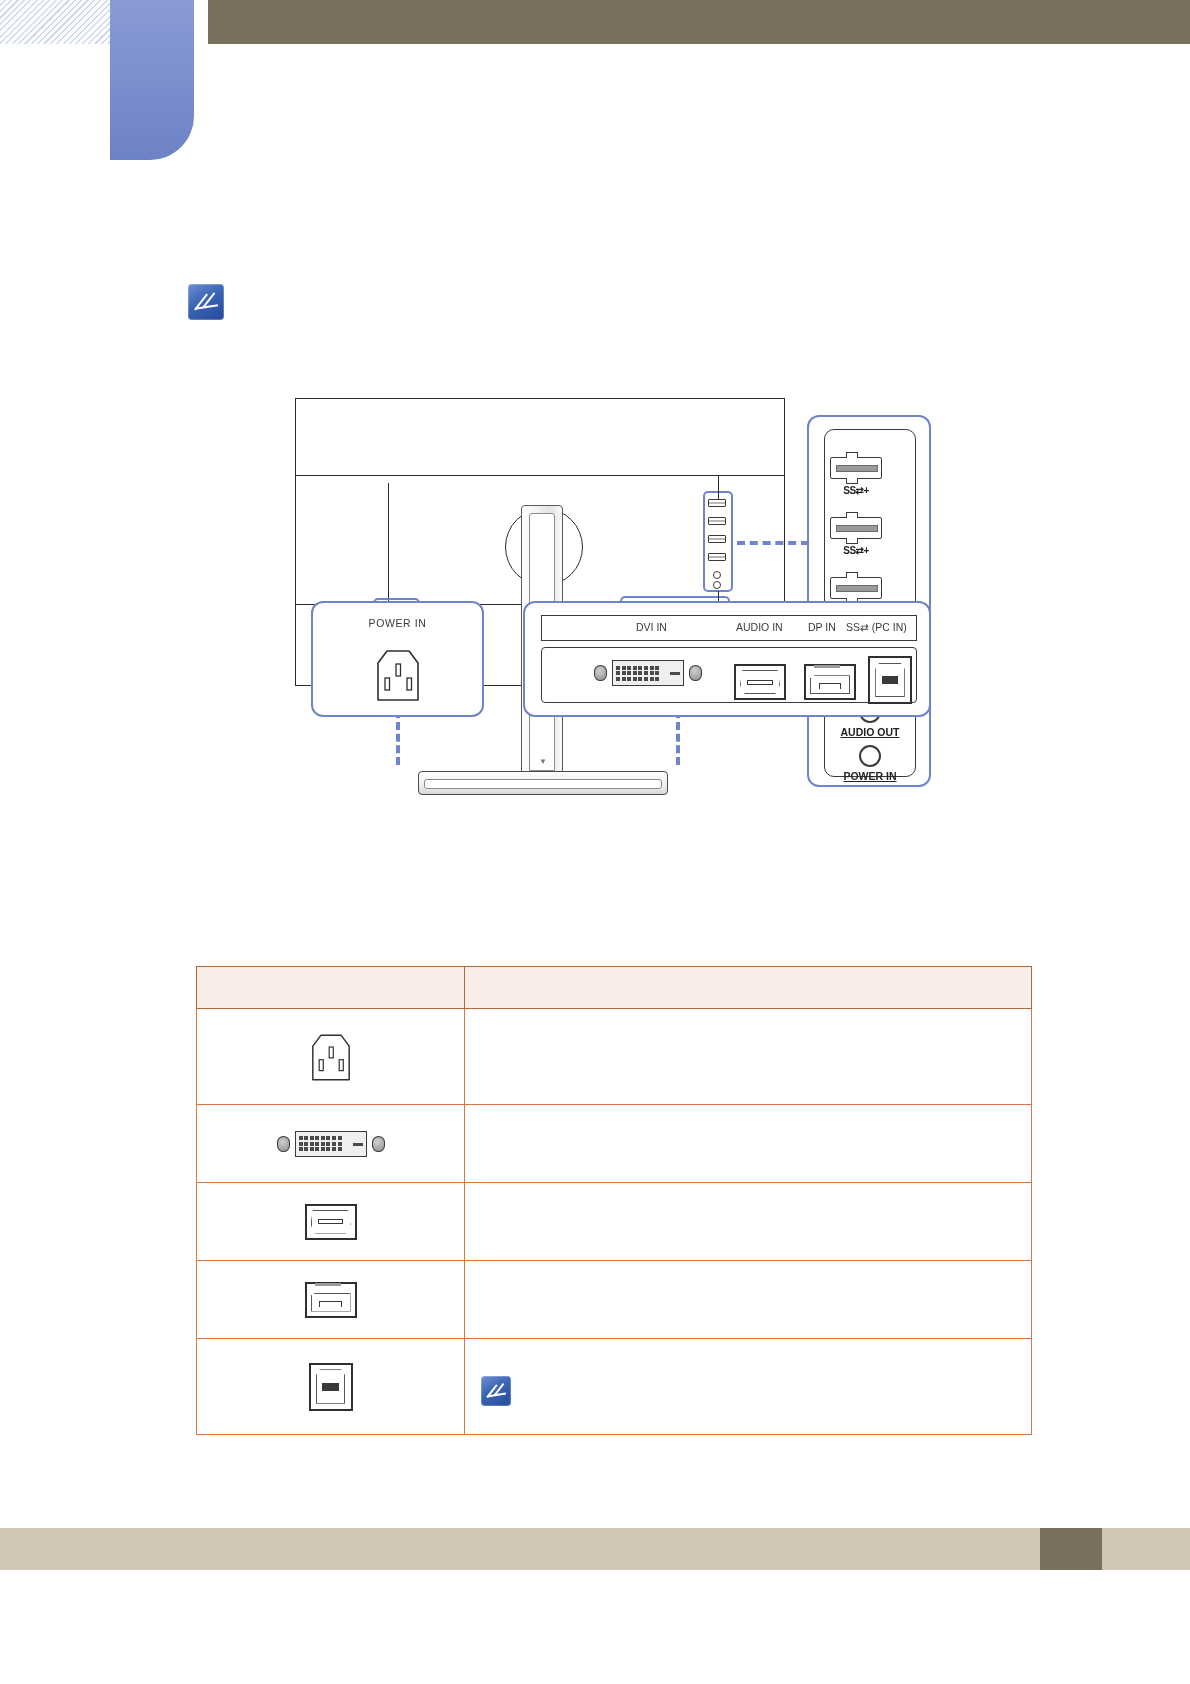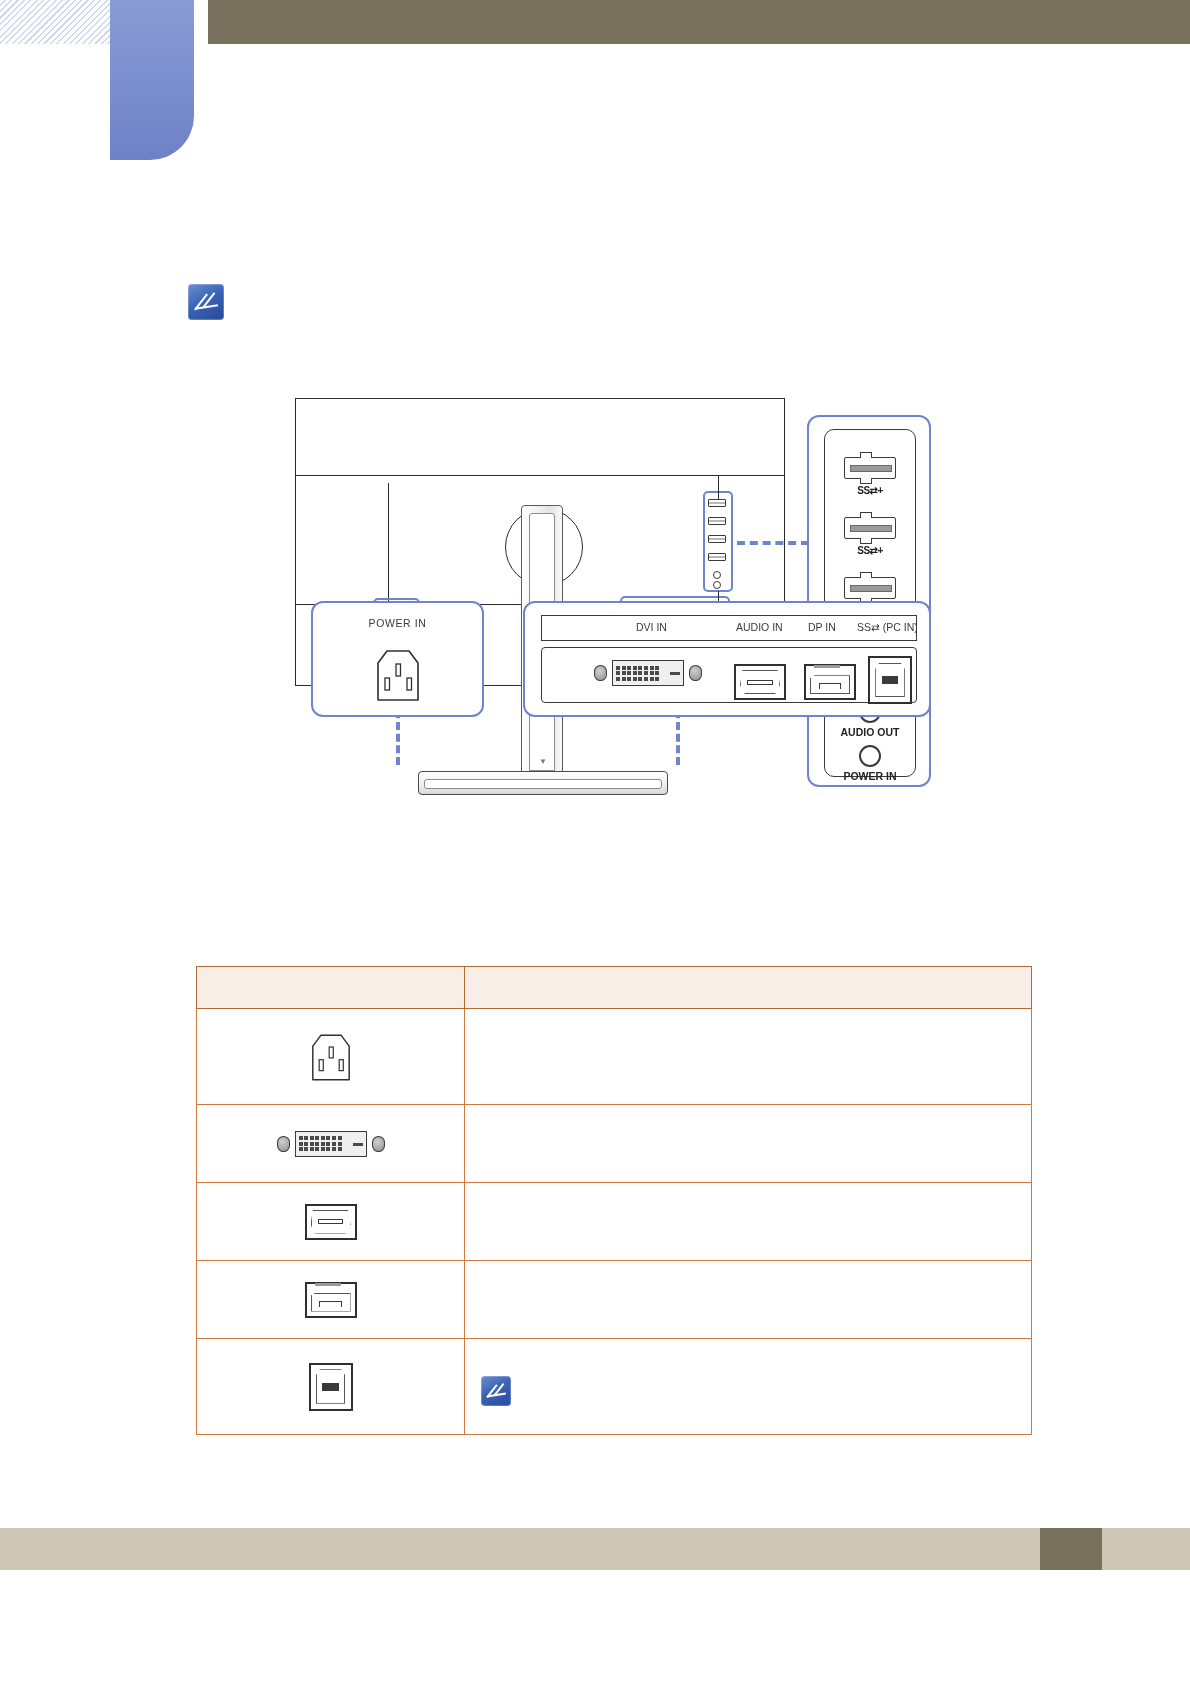--- a/index.html
+++ b/index.html
@@ -162,31 +162,31 @@
   .usb-port .bar {
     position:absolute; left:5px; top:7px; width:42px; height:7px; background:#9a9a9a;
     border:.8px solid #6a6a6a;
   }
   .usb-port-mask {
     position:absolute; left:16px; top:-4px; width:8px; height:4px; background:#fff;
   }
   .usb-port-mask2 {
     position:absolute; left:16px; bottom:-4px; width:8px; height:4px; background:#fff;
   }
-  .usb-group { position:absolute; left:15px; width:92px; text-align:center; }
+  .usb-group { position:absolute; left:1px; width:92px; text-align:center; }
   .ss-label {
     display:block; margin-top:6px; font-size:10px; font-weight:bold;
     font-family:"Liberation Sans", sans-serif; color:#222; letter-spacing:-.5px;
   }
   .jack-wrap { position:absolute; left:15px; width:92px; text-align:center; }
   .jack {
     width:22px; height:22px; border:2.2px solid #3a3a3a; border-radius:50%;
     margin:0 auto; background:#fff;
   }
-  .jack-label { display:block; margin-top:3px; font-size:10.5px; font-weight:bold; color:#222; }
+  .jack-label { display:block; margin-top:3px; font-size:10.5px; font-weight:bold; color:#222;text-decoration:underline; }
 
   
   .co-power { left:311px; top:206px; width:173px; height:116px; }
   .co-power .pwr-title {
     position:absolute; top:14px; left:0; width:100%; text-align:center;
     font-size:10.5px; color:#3a3a3a; letter-spacing:.6px;
   }
   .iec {
     position:absolute; left:50%; top:46px; transform:translateX(-50%);
     width:66px; height:52px;
@@ -413,21 +413,21 @@
       <rect x="20" y="29" width="4.5" height="12" fill="#fff" stroke="#2f2f2f" stroke-width="1.3"></rect>
       <rect x="42" y="29" width="4.5" height="12" fill="#fff" stroke="#2f2f2f" stroke-width="1.3"></rect>
     </svg>
   </div>
 
   <div class="callout co-sig">
     <div class="sig-labelbar">
       <span style="left:94px;">DVI IN</span>
       <span style="left:194px;">AUDIO IN</span>
       <span style="left:266px;">DP IN</span>
-      <span style="left:315px;">SS⇄ (PC IN)</span>
+      <span style="left:304px;">SS⇄ (PC IN)</span>
     </div>
     <div class="sig-body">
 
       <div style="position:absolute; left:52px; top:12px;" class="g-dvi">
         <span class="screw"></span>
         <span class="blk">
           <span class="pinrow">
               <i class="pin"></i>
               <i class="pin"></i>
               <i class="pin"></i>

